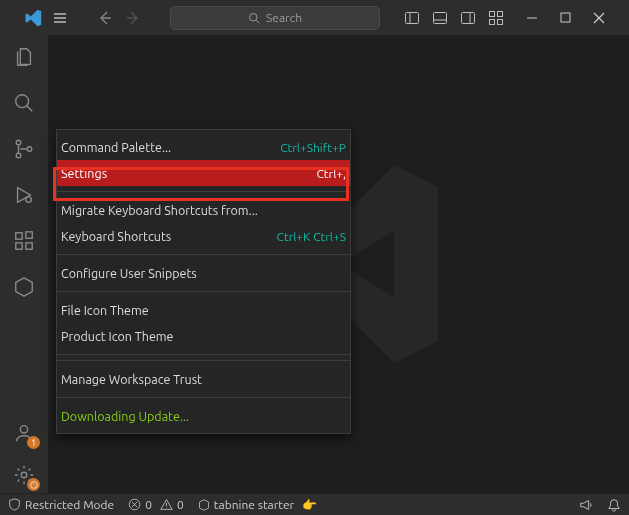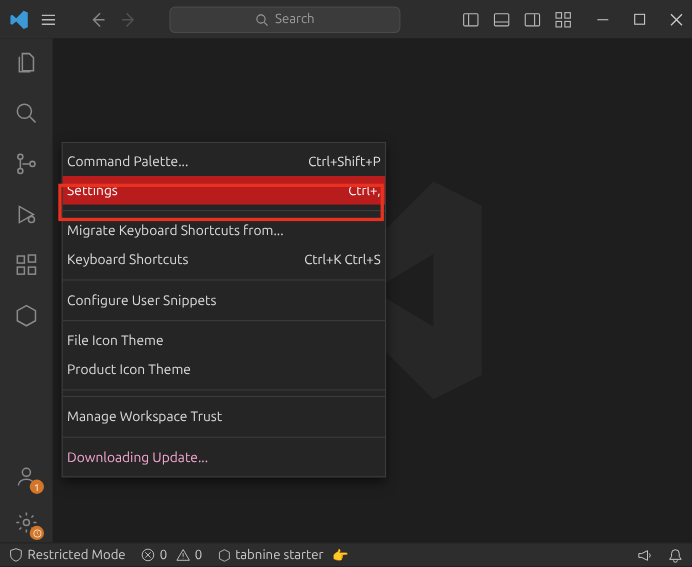--- a/index.html
+++ b/index.html
@@ -1,37 +1,37 @@
 <!DOCTYPE html>
 <html><head>
 <meta charset="utf-8">
 <style>
   * { box-sizing: border-box; margin: 0; padding: 0; font-family: -apple-system, "Segoe UI", Ubuntu, sans-serif; }
   html, body { width: 629px; height: 515px; overflow: hidden; background: #1e1e1e; color: #ccc; }
-  .titlebar { height: 35px; background: #2d2d2d; display: flex; align-items: center; padding: 0 8px; justify-content: flex-end; }
+  .titlebar { height: 35px; background: #2d2d2d; display: flex; align-items: center; padding: 0 24px; justify-content: flex-end; }
   .titlebar .tb-left { display: flex; align-items: center; gap: 10px; }
   .titlebar .nav-arrows { display: flex; gap: 14px; margin-left: 18px; color: #888; }
   .titlebar .search { flex: 0 0 210px; margin-left: 18px; height: 24px; background: #3b3b3b; border: 1px solid #4a4a4a; border-radius: 5px; display: flex; align-items: center; justify-content: center; gap: 6px; color: #9d9d9d; font-size: 12px; }
   .titlebar .spacer { flex: 1; }
   .titlebar .layout-icons { display: flex; gap: 12px; color: #bbb; }
   .titlebar .win-controls { display: flex; gap: 22px; margin-left: 22px; color: #ccc; align-items: center; }
   .body-area { display: flex; height: 458px; position: relative; }
   .activitybar { width: 48px; background: #2d2d2d; display: flex; flex-direction: column; align-items: center; padding-top: 10px; gap: 22px; position: relative; }
   .activitybar .ab-icon { width: 24px; height: 24px; color: #8a8a8a; display: flex; align-items: center; justify-content: center; cursor: pointer; }
   .activitybar .ab-bottom { position: absolute; bottom: 6px; display: flex; flex-direction: column; align-items: center; gap: 18px; }
   .badge { position: absolute; bottom: -4px; right: -4px; background: #d37628; color: #fff; border-radius: 50%; width: 13px; height: 13px; font-size: 9px; display: flex; align-items: center; justify-content: center; }
   .editor { flex: 1; background: #1e1e1e; position: relative; display:flex; align-items:center; justify-content:center;}
   .watermark { opacity: 0.05; }
   .watermark svg { width: 220px; height: 220px; }
   .menu { position: absolute; left: 56px; top: 94px; width: 295px; background: #252526; border: 1px solid #3c3c3c; box-shadow: 0 4px 10px rgba(0,0,0,.6); padding: 4px 0; z-index: 10; }
   .menu .mi { height: 26px; display: flex; align-items: center; justify-content: space-between; padding: 0 4px; font-size: 12.5px; color: #ddd; cursor: pointer; }
   .menu .mi.hov { background: #b91c1c; color: #fff; }
-  .menu .mi.disabled { color: #f9a8d4; cursor: default; }
+  .menu .mi.disabled { color: #84cc16; cursor: default; }
   .menu .sep { height: 1px; background: #3c3c3c; margin: 5px 0; }
-  .menu .mi .kb { color: #e5e5e5; font-size: 12px; }
+  .menu .mi .kb { color: #14b8a6; font-size: 12px; }
   .menu .mi.hov .kb { color: #fff; }
   .highlight-box { position: absolute; left: 53px; top: 132px; width: 296px; height: 34px; border: 3px solid #e8321f; z-index: 20; pointer-events: none; }
   .statusbar { height: 22px; background: #2d2d2d; border-top: 1px solid #222; display: flex; align-items: center; padding: 0 8px; font-size: 12px; color: #ccc; gap: 14px; }
   .statusbar .sb-item { display: flex; align-items: center; gap: 4px; cursor: pointer; }
   .statusbar .spacer { flex: 1; }
   svg { display: block; }
 </style>
 </head>
 <body>
 

